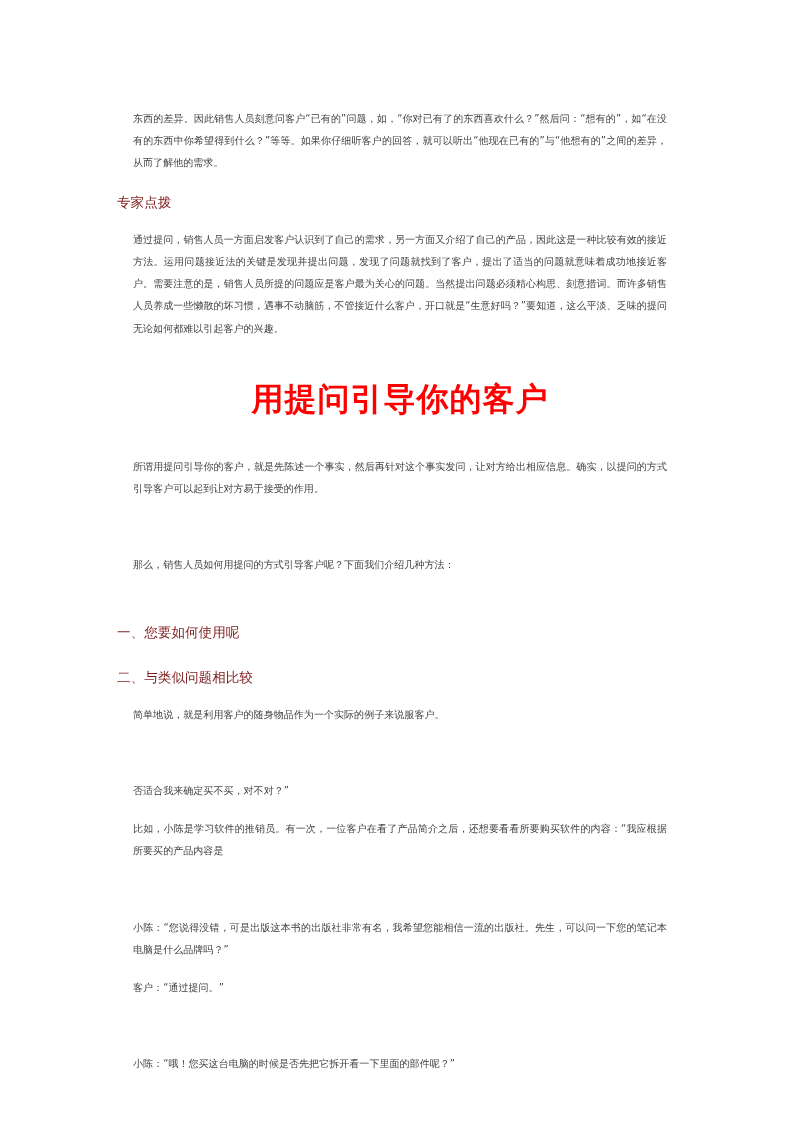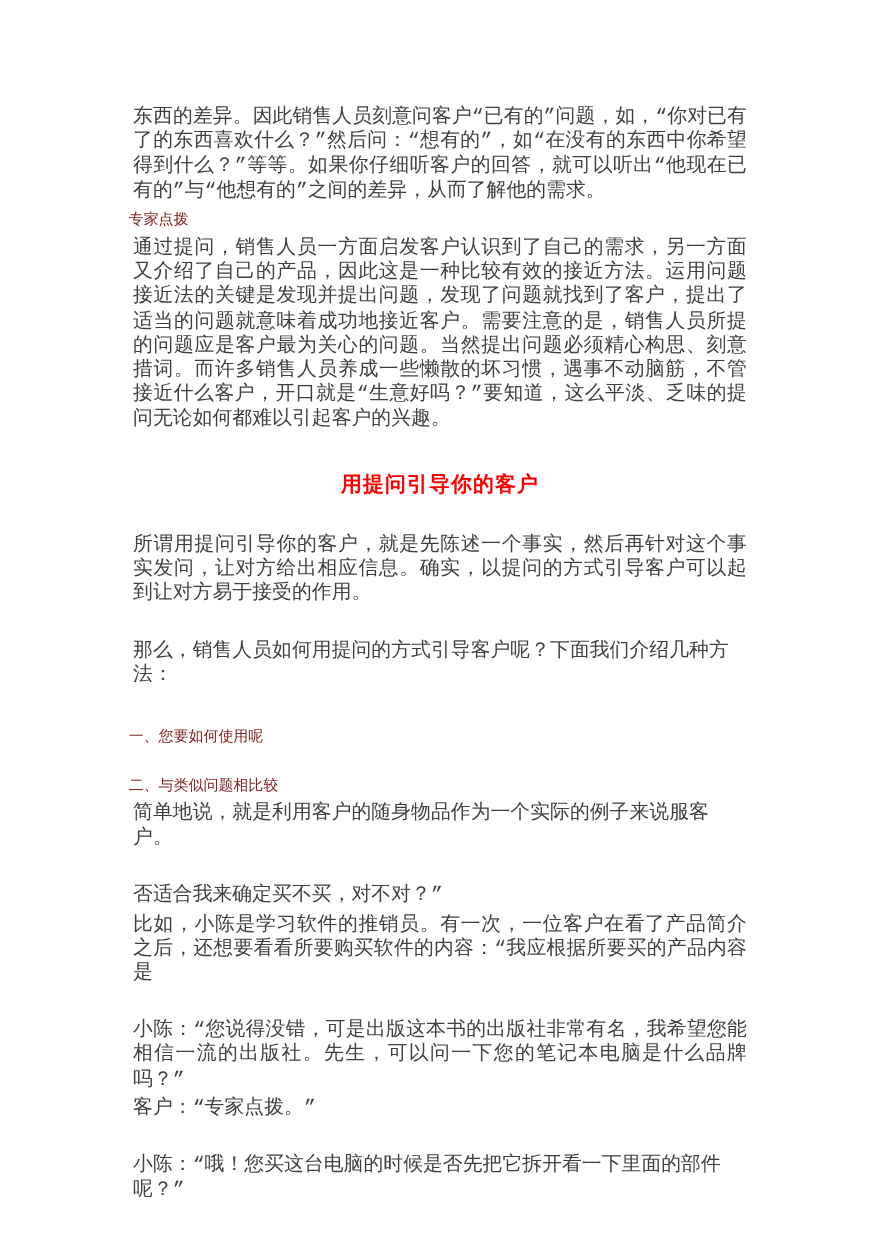--- a/index.html
+++ b/index.html
@@ -20,38 +20,37 @@
     background: #ffffff;
     box-sizing: border-box;
   }
   .content {
     position: absolute;
     left: 117px;
     top: 92px;
     width: 566px;
   }
   .para {
-    margin: 4px;
-    font-size: 18px;
+    margin: 16px;
+    font-size: 10px;
     line-height: 22.2px;
     color: #3f3f3f;
     text-align: justify;
     text-justify: inter-ideograph;
     letter-spacing: 0.05px;
     word-break: break-all;
-    font-family: Liberation Mono, monospace;
   }
   .para.nojustify {
     text-align: left;
   }
   .gap-md { height: 22px; }
   .gap-lg { height: 29px; }
   .doc-title {
     margin: 0;
-    font-size: 19px;
+    font-size: 32px;
     line-height: 34px;
     font-weight: bold;
     text-align: center;
     color: #ff0000;
     letter-spacing: 1px;
   }
   .title-block-top { height: 26px; }
   .title-block-bottom { height: 24px; }
   .section-head {
     margin: 0;
@@ -97,21 +96,21 @@
     <p class="para nojustify">简单地说，就是利用客户的随身物品作为一个实际的例子来说服客户。</p>
 
     <div class="gap-md"></div>
 
     <p class="para nojustify">否适合我来确定买不买，对不对？”</p>
     <p class="para">比如，小陈是学习软件的推销员。有一次，一位客户在看了产品简介之后，还想要看看所要购买软件的内容：“我应根据所要买的产品内容是</p>
 
     <div class="gap-md"></div>
 
     <p class="para">小陈：“您说得没错，可是出版这本书的出版社非常有名，我希望您能相信一流的出版社。先生，可以问一下您的笔记本电脑是什么品牌吗？”</p>
-    <p class="para nojustify">客户：“专家点拨。”</p>
+    <p class="para nojustify">客户：“通过提问。”</p>
 
     <div class="gap-md"></div>
 
     <p class="para nojustify">小陈：“哦！您买这台电脑的时候是否先把它拆开看一下里面的部件呢？”</p>
 
     <div class="gap-md"></div>
 
     <p class="para nojustify">客户：“没有。”</p>
 
   </div>

